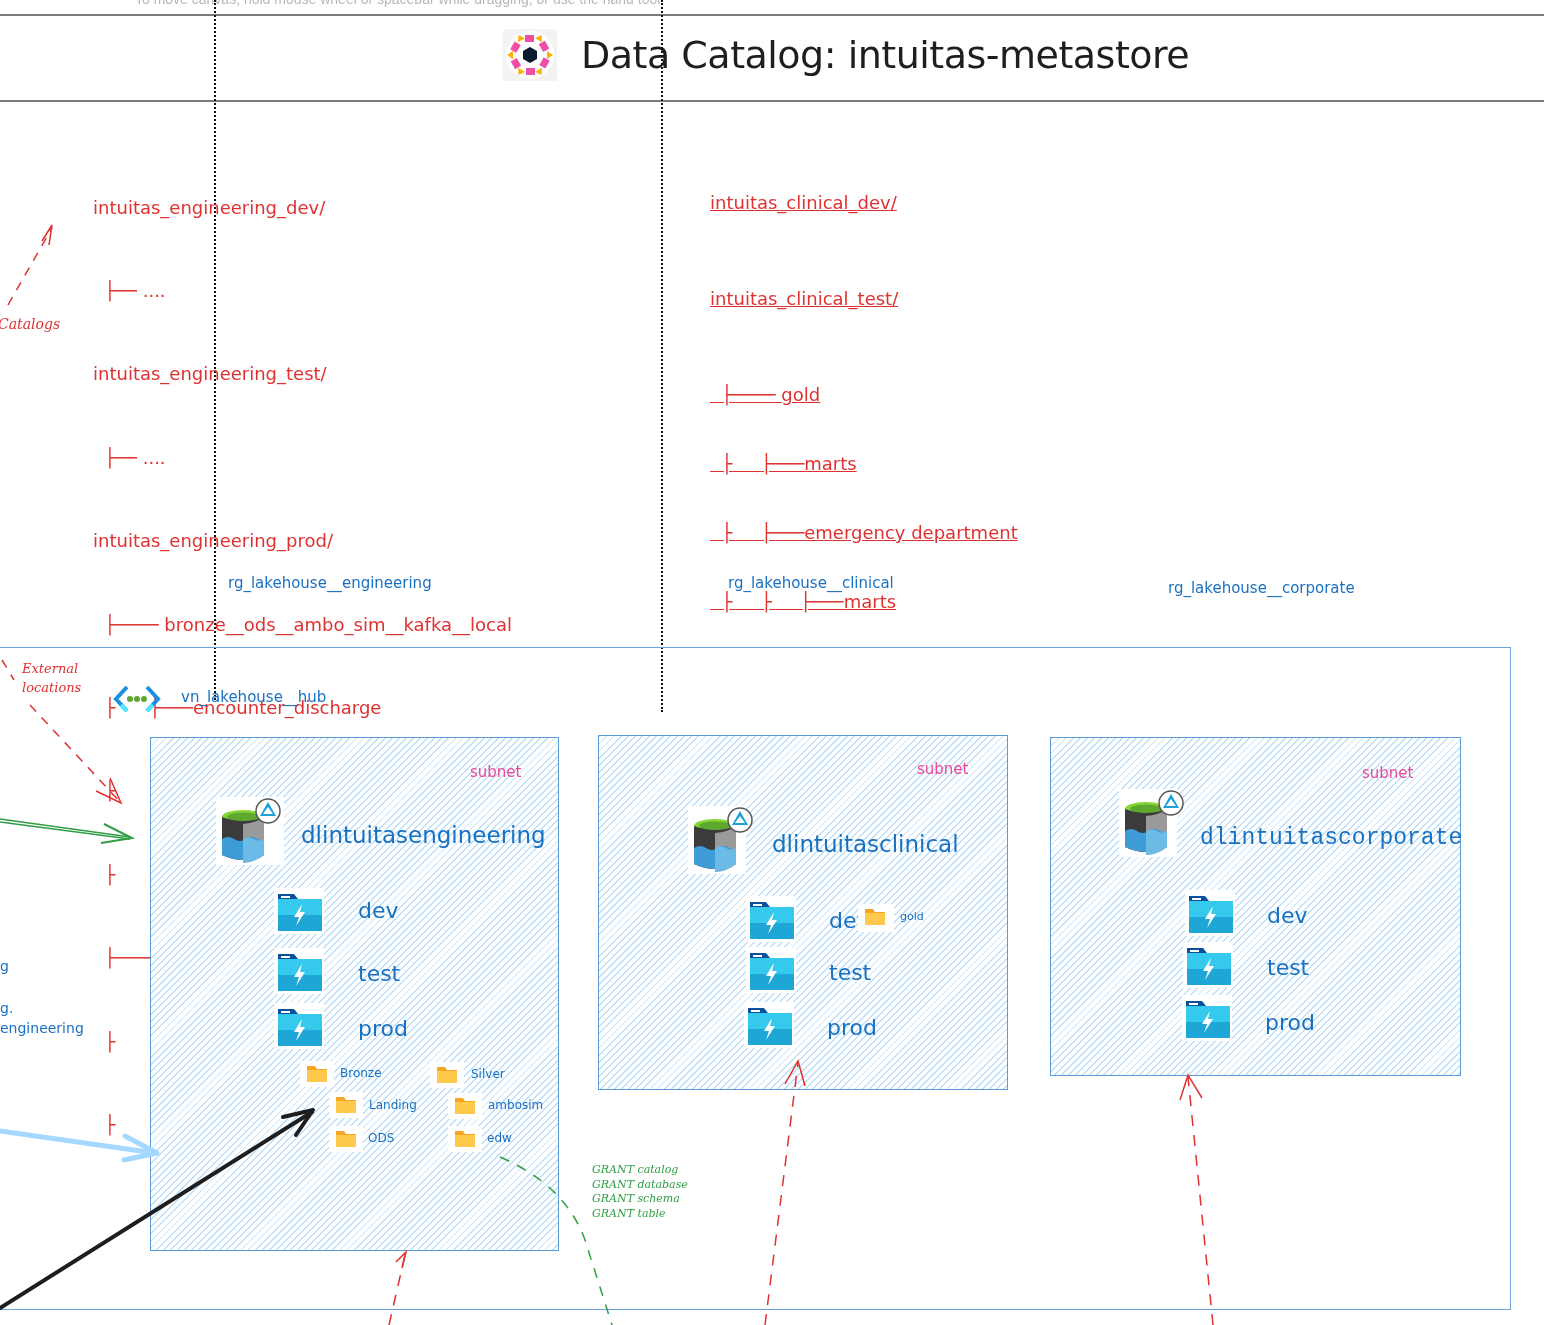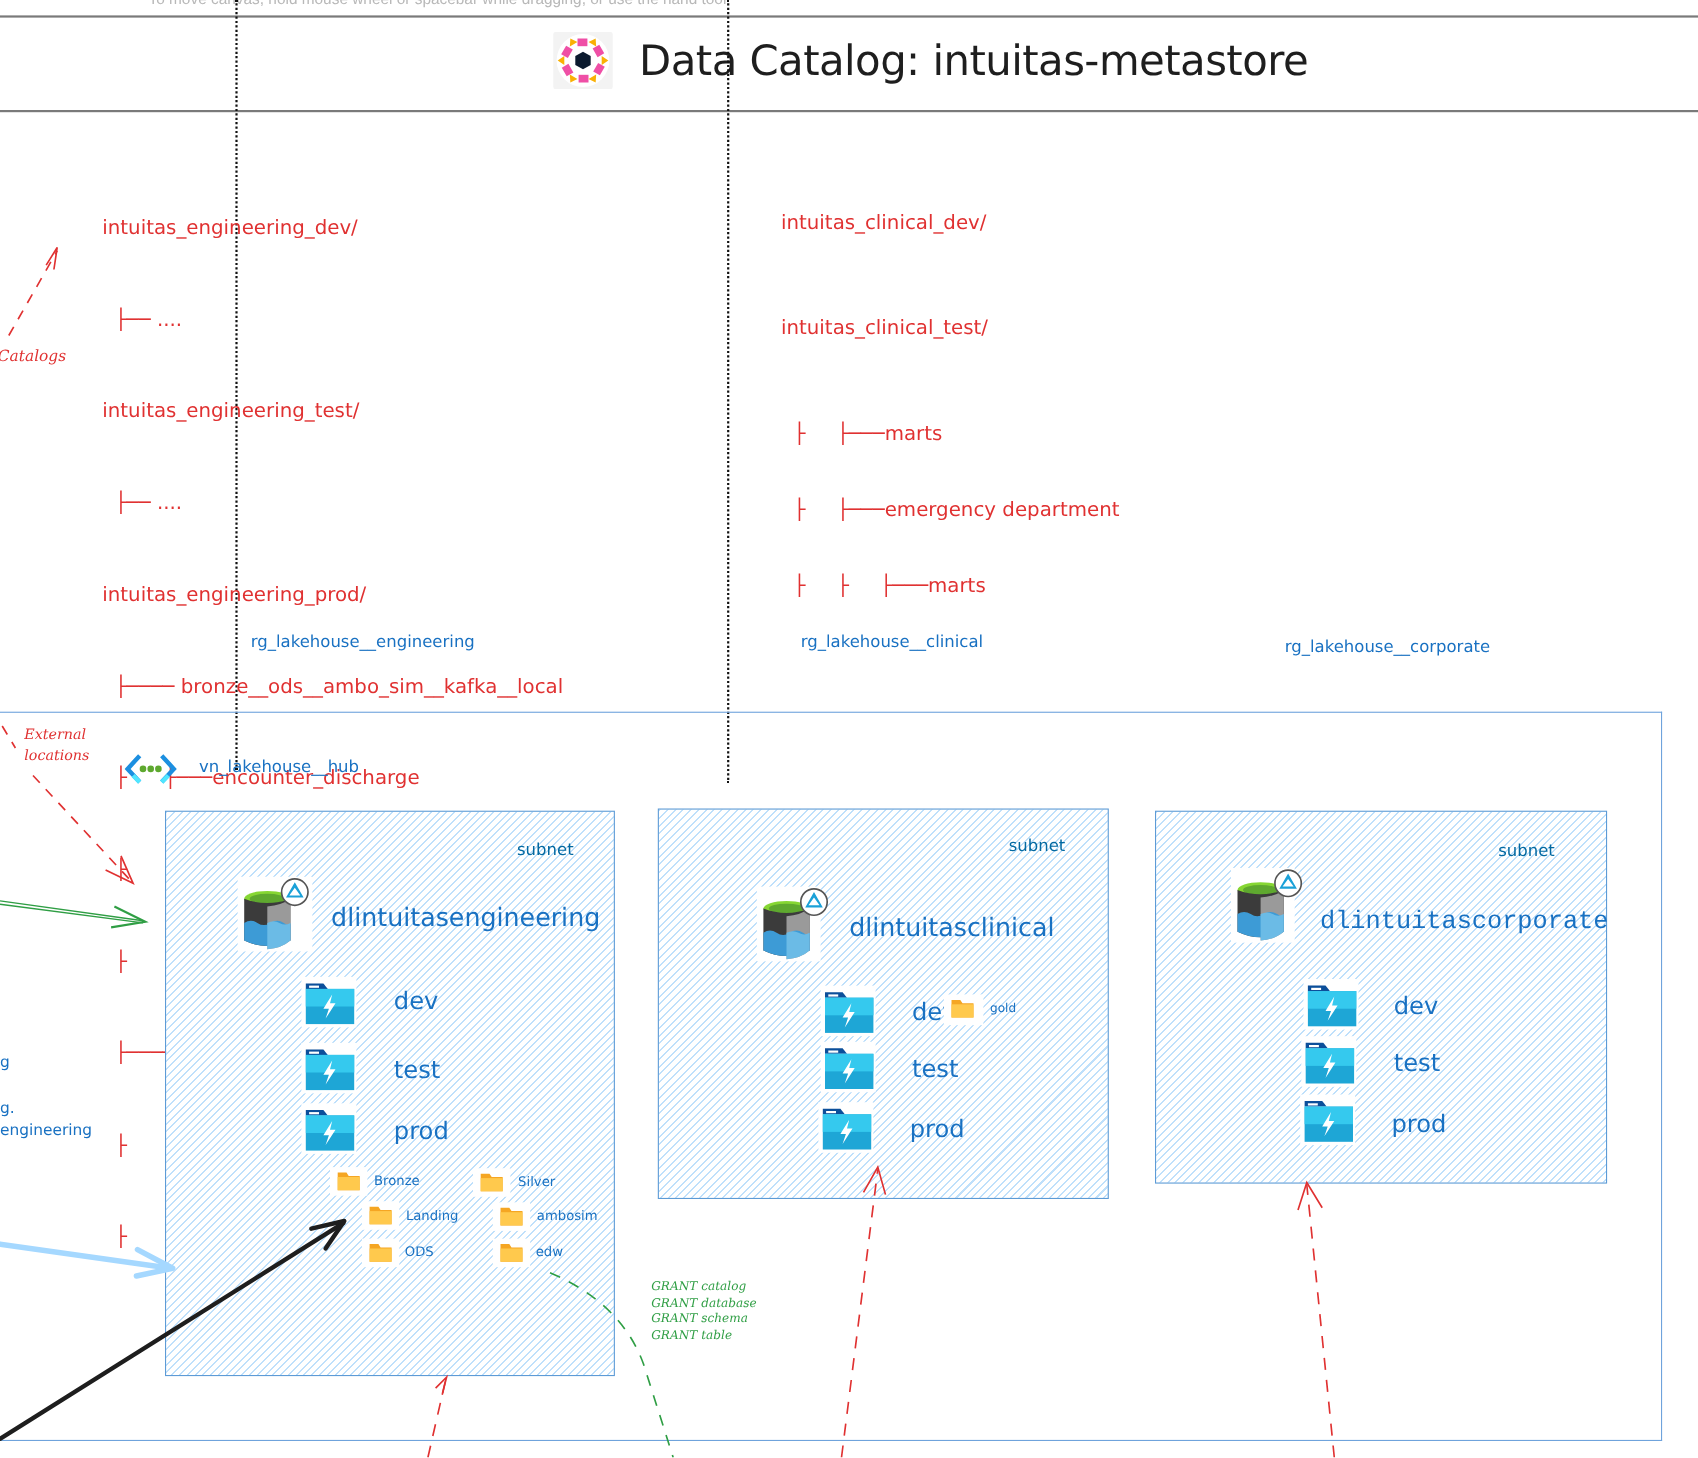--- a/index.html
+++ b/index.html
@@ -11,31 +11,31 @@
   }
   .abs { position: absolute; }
   .hint { left: 135px; top: -9px; font-size: 14px; color: #b8b8b8; white-space: nowrap; font-family: "Liberation Sans", sans-serif; }
   .hline { left: 0; width: 1544px; height: 2px; background: #7a7a7a; }
   .vdots { width: 0; border-left: 2px dotted #111; }
   .title { top: 33px; left: 581px; font-size: 38px; color: #1e1e1e; font-family: "DejaVu Sans", sans-serif; white-space: nowrap; letter-spacing: -0.5px; }
   .logo { left: 503px; top: 29px; width: 54px; height: 52px; background: #f3f3f3; border-radius: 2px; }
   .tree { color: #e03131; font-size: 18px; line-height: 27.8px; white-space: pre; font-family: "DejaVu Sans", sans-serif; }
   .tree .ln { display: block; height: 27.8px; }
   .ctree { color: #e03131; font-size: 18px; white-space: pre; }
-  .ctree .ln { display: block; }
+  .ctree .ln { display: block; text-decoration: underline; }
   .rg { font-size: 15px; color: #1971c2; white-space: nowrap; }
   .hand { font-family: "DejaVu Serif", serif; font-style: italic; }
   .anno-red { color: #e03131; font-size: 14px; line-height: 20px; }
   .anno-green { color: #2f9e44; font-size: 11px; line-height: 14.5px; white-space: pre; }
   .vnet-box { left: 0; top: 647px; width: 1511px; height: 663px; border: 1.5px solid #6fa3dc; border-left: none; }
   .subnet {
     border: 1.5px solid #5d9bd6;
     background: repeating-linear-gradient(135deg, #bfe0fb 0 1.3px, #ffffff 1.3px 5px);
   }
-  .subnet-label { font-size: 15px; color: #0369a1; }
+  .subnet-label { font-size: 15px; color: #ec4899; }
   .dl-name { font-size: 23px; color: #1971c2; white-space: nowrap; }
   .env-label { font-size: 22px; color: #1971c2; margin-left: 21px; }
   .folder-label { font-size: 12px; color: #1971c2; }
   .icon-bg { background: #ffffff; }
   .left-text { font-size: 14px; color: #1971c2; white-space: nowrap; }
   svg.overlay { position: absolute; left: 0; top: 0; pointer-events: none; }
 </style>
 </head>
 <body>
 
@@ -83,20 +83,21 @@
   <span class="ln"><span>  ├      ├───</span><span>encounter_ed_presentation</span></span>
   <span class="ln"><span>  ├      ├───</span><span>patient</span></span>
   <span class="ln"><span>  ├──── </span><span>silver__ambo_sim__kafka__local</span></span>
   <span class="ln"><span>  ├      ├───</span><span>base...</span></span>
   <span class="ln"><span>  ├      ├───</span><span>stg...</span></span>
 </div>
 
 <div class="abs ctree" style="left:710px; top:150px;">
   <span class="ln" style="height:54px;">intuitas_clinical_dev/</span>
   <span class="ln" style="height:54px;">intuitas_clinical_test/</span>
+  <span class="ln" style="height:27px;"><span>  ├──── </span><span>gold</span></span>
   <span class="ln" style="height:27px;"><span>  ├     ├───</span><span>marts</span></span>
   <span class="ln" style="height:27px;"><span>  ├     ├───</span><span>emergency department</span></span>
   <span class="ln" style="height:27px;"><span>  ├     ├     ├───</span><span>marts</span></span>
 </div>
 
 <div class="abs anno-red hand" style="left:-2px; top:314px;">Catalogs</div>
 <div class="abs anno-red hand" style="left:22px; top:659px; white-space:pre; font-size:13px; line-height:19px;">External
 locations</div>
 <div class="abs anno-green hand" style="left:592px; top:1163px;">GRANT catalog
 GRANT database

